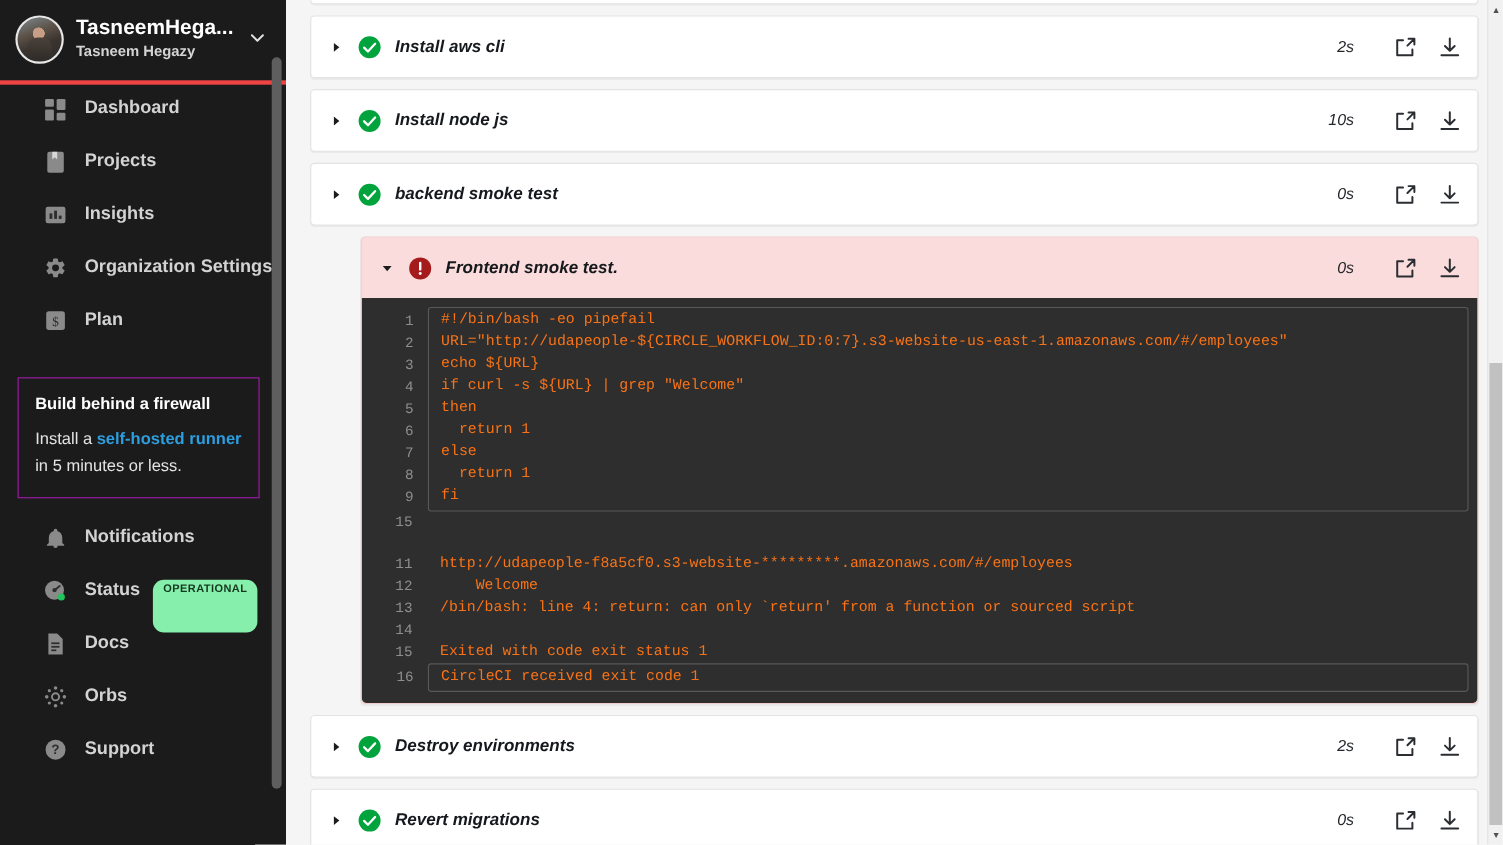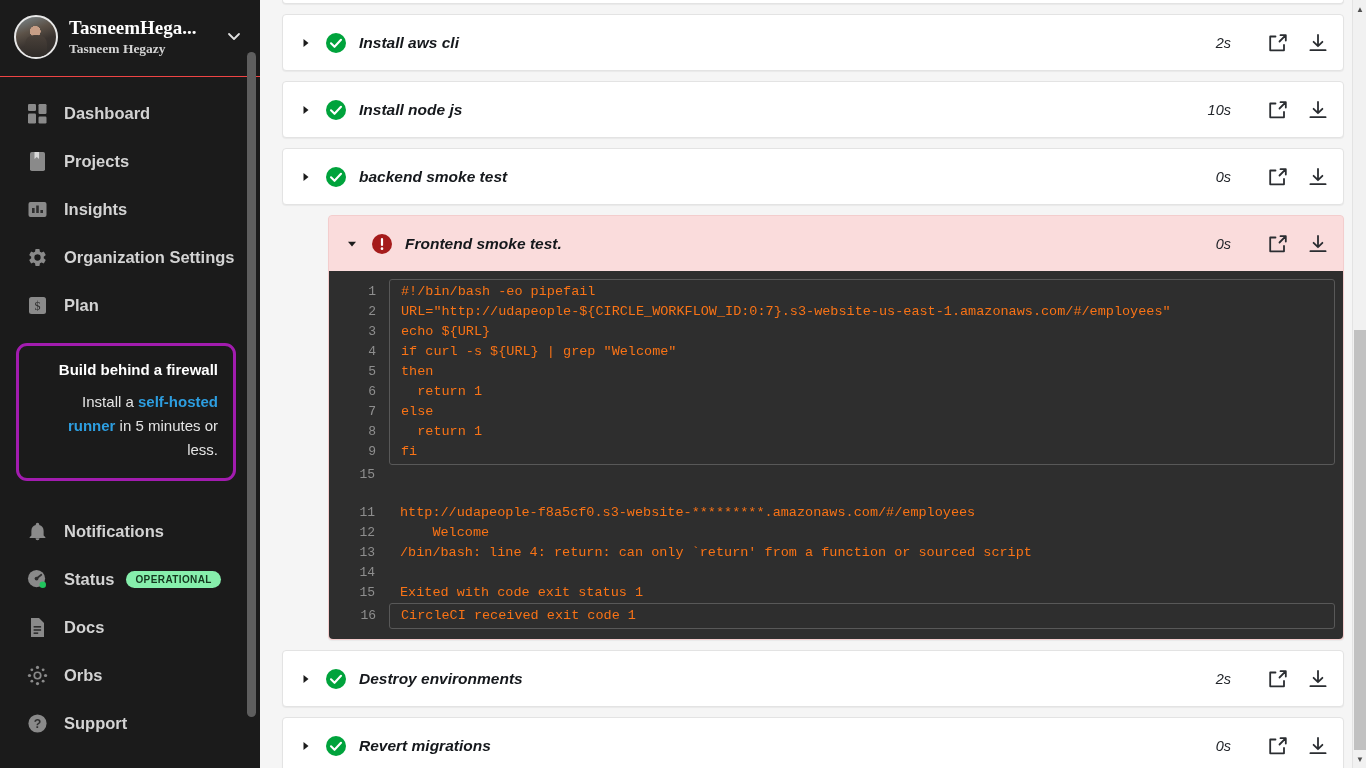--- a/index.html
+++ b/index.html
@@ -15,23 +15,22 @@
   .sidebar {
     width: 260px; height: 768px;
     background: #1b1b1b;
     position: relative;
     flex: 0 0 260px;
     overflow: hidden;
   }
   .org-header {
     display: flex; align-items: center;
     padding: 14px 14px 16px 14px;
-    border-bottom: 1px solid #ef4444;
+    border-bottom: 4px solid #ef4444;
     height: 77px;
-    font-family: Liberation Serif, serif;
   }
   .avatar {
     width: 44px; height: 44px; border-radius: 50%;
     flex: 0 0 44px;
     border: 2px solid #e8e8e8;
     background:
       radial-gradient(circle at 48% 36%, #c79e86 0 16%, transparent 17%),
       linear-gradient(160deg, #7d8a90 0%, #5c5248 35%, #3a3430 60%, #2d2a28 100%);
     background-size: 100% 100%;
     overflow: hidden;
@@ -45,35 +44,34 @@
   .org-text { margin-left: 11px; flex: 1 1 auto; min-width: 0; }
   .org-name {
     color: #fff; font-size: 19px; font-weight: bold; line-height: 22px;
     white-space: nowrap; overflow: hidden;
   }
   .org-user { color: #d4d4d4; font-size: 13.5px; font-weight: bold; line-height: 18px; margin-top: 1px; }
   .chev { color: #e0e0e0; font-size: 15px; padding: 0 4px; line-height: 1; flex: 0 0 auto; }
 
   .nav { padding-top: 12px; }
   .nav-item {
-    display: flex; align-items: center;
-    height: 48px; padding-left: 27px;
+    display: flex; 
+    height: 48px; padding-left: 40px;
     cursor: pointer;
   }
   .nav-item .label {
     color: #d3d3d3; font-size: 16.5px; font-weight: 600; margin-left: 16px;
   }
   .ic { width: 21px; height: 21px; flex: 0 0 21px; display:block; }
   .ic svg { display:block; }
 
   .promo {
     margin: 14px 24px 0 16px;
-    border: 3px solid #a21caf; border-radius: 11px;
+    border: 1px solid #a21caf; border-radius: 0;
     padding: 14px 15px 16px 15px;
-    text-align: right;
   }
   .promo h4 { color: #fff; font-size: 15px; font-weight: bold; line-height: 20px; }
   .promo p { color: #e4e4e4; font-size: 15px; line-height: 24px; margin-top: 10px; }
   .promo a { color: #2d9ee0; font-weight: bold; text-decoration: none; }
 
   .nav-bottom { margin-top: 26px; }
   .badge {
     display: inline-block; margin-left: 12px;
     background: #86efac; color: #14381f;
     font-size: 10px; font-weight: bold; letter-spacing: .4px;

